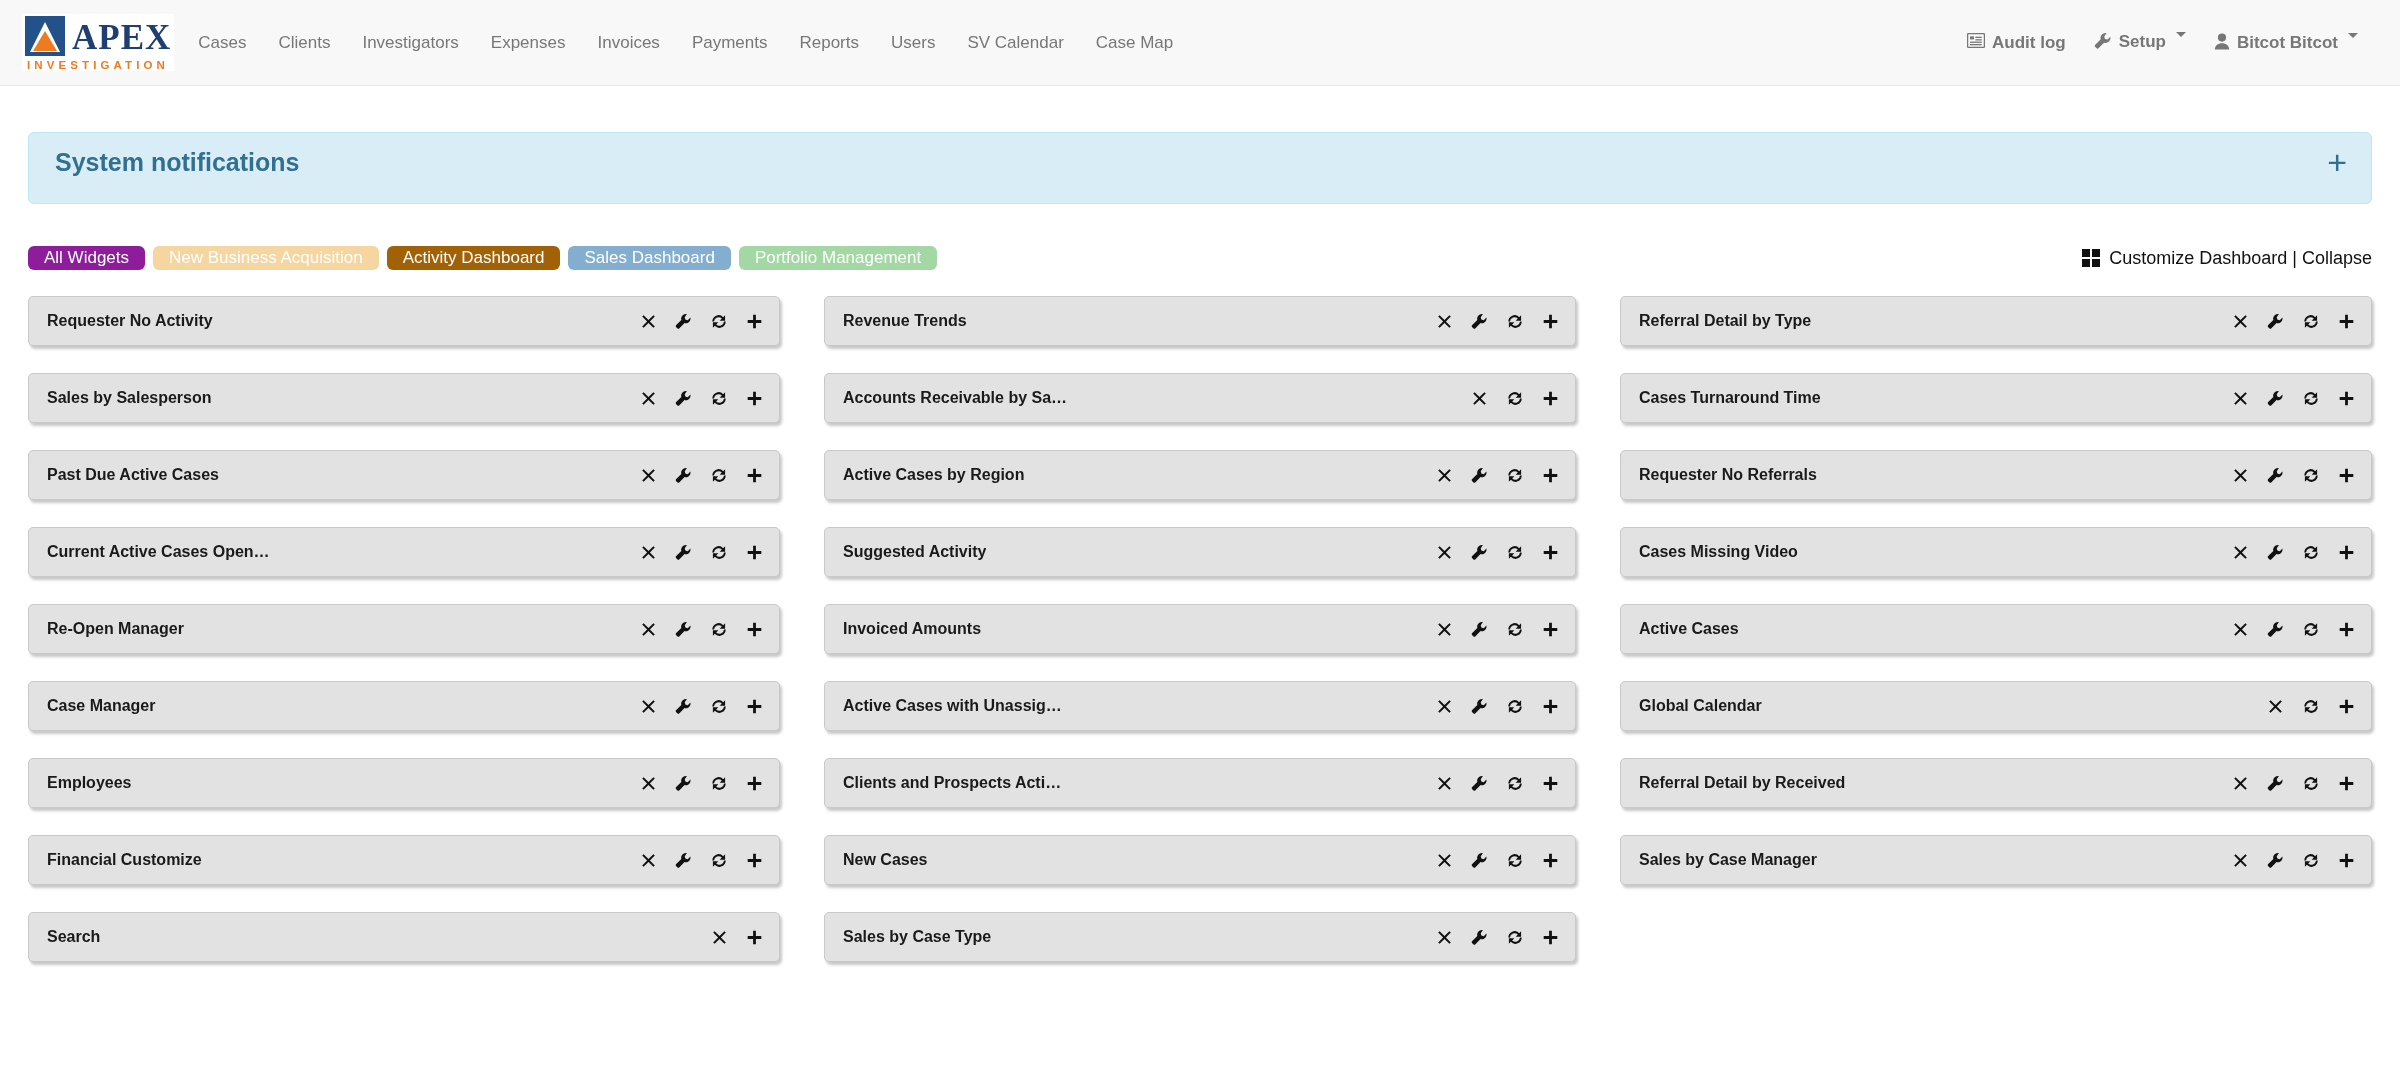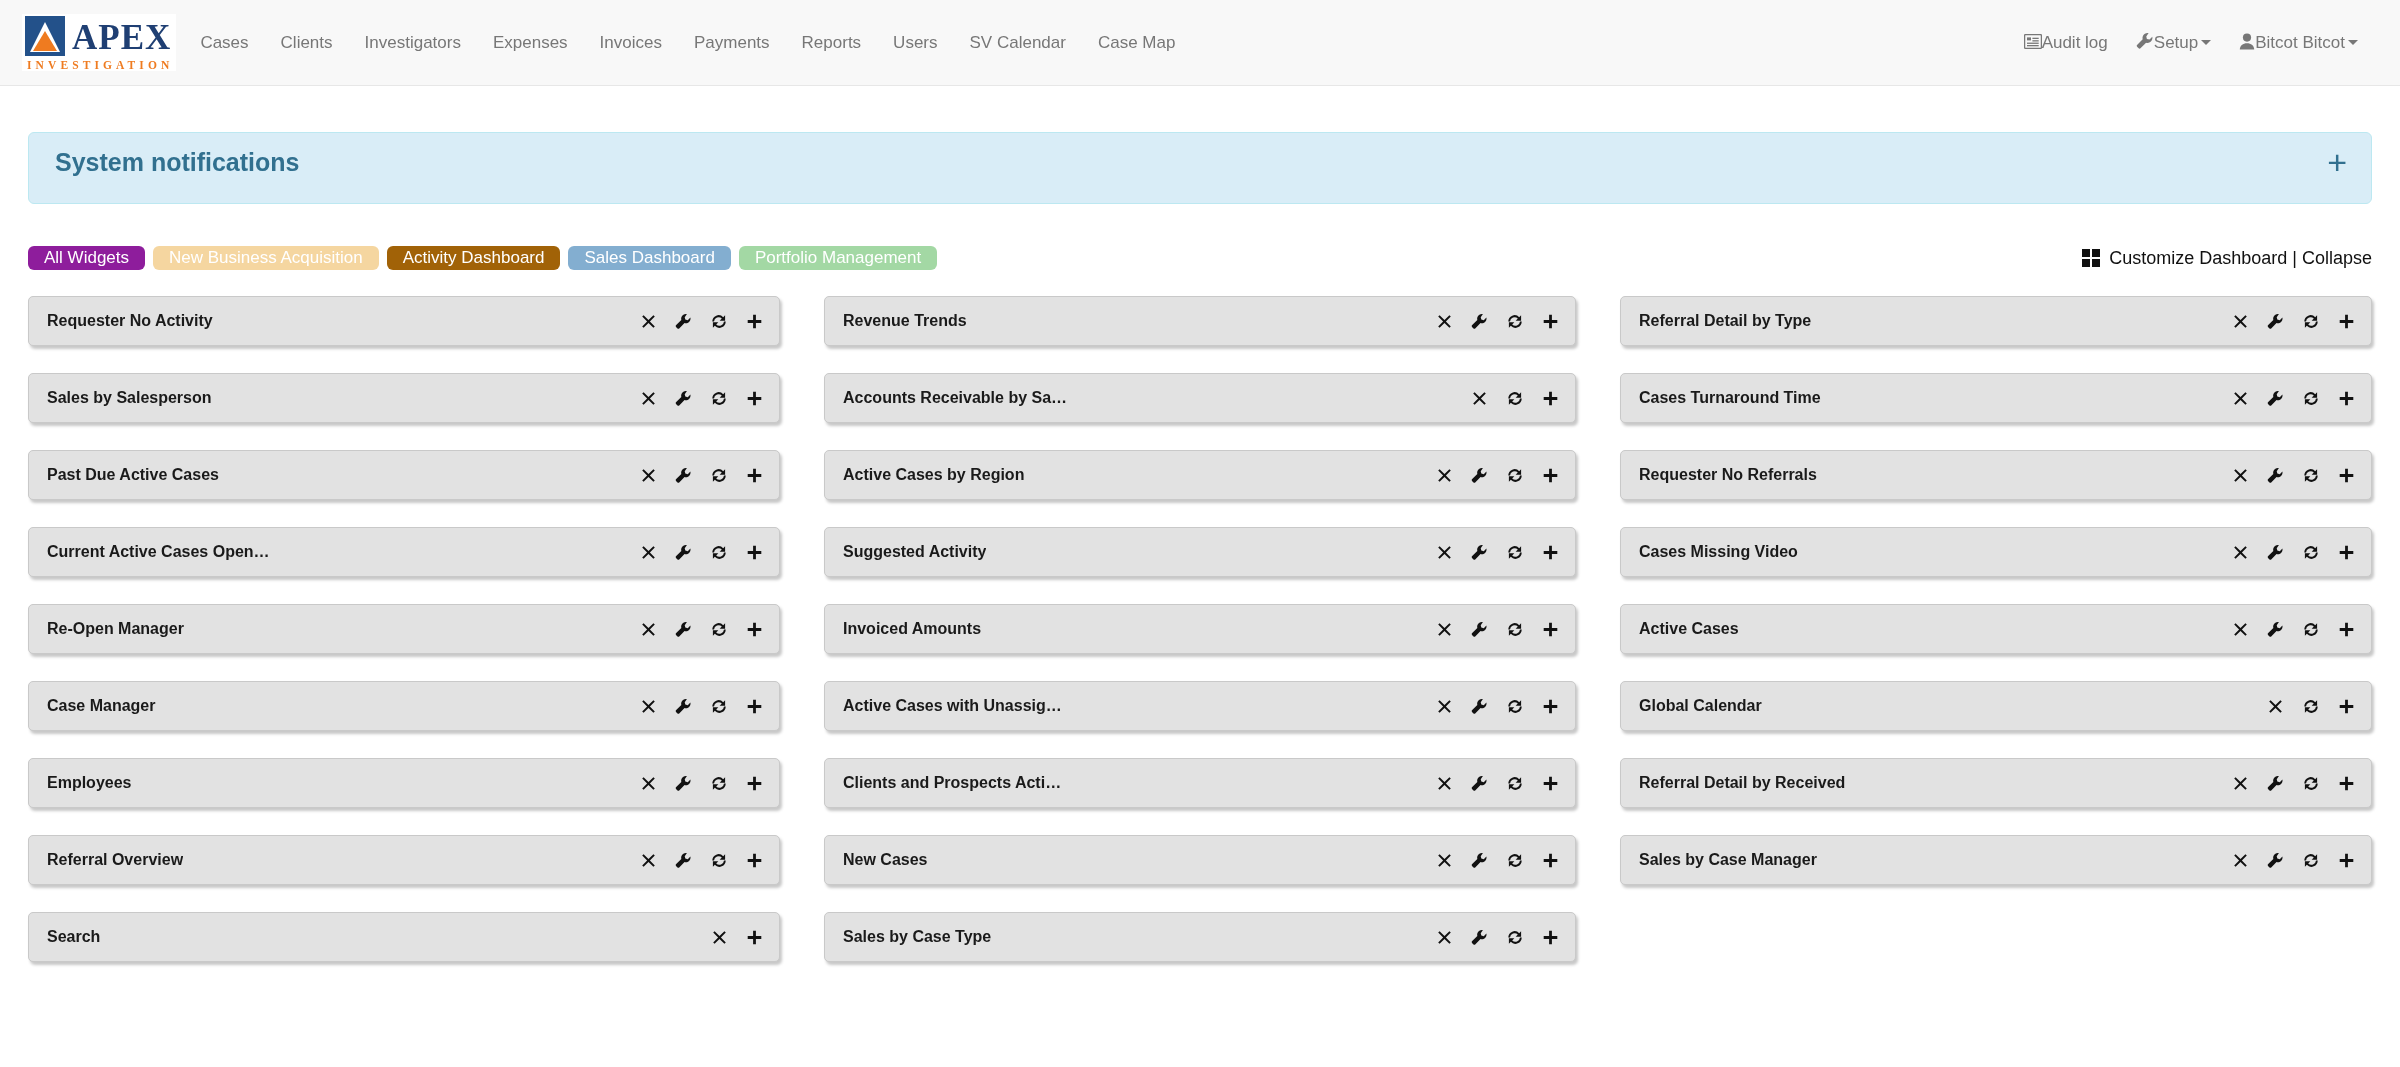--- a/index.html
+++ b/index.html
@@ -76,21 +76,20 @@
   }
   .logo-sub {
     font-size: 11.5px;
     font-weight: bold;
     letter-spacing: 4.1px;
     color: #ef7b20;
     margin-top: 3px;
     text-align: left;
     padding-left: 2px;
     white-space: nowrap;
-    font-family: Liberation Serif, serif;
   }
 
   .nav-links { display: flex; align-items: center; flex: 0 0 auto; }
   .nav-links a {
     color: #777777;
     text-decoration: none;
     font-size: 17px;
     padding: 16px 16px;
     line-height: 86px;
     white-space: nowrap;
@@ -101,22 +100,23 @@
     display: flex;
     align-items: center;
     flex: 0 0 auto;
   }
   .nav-right a {
     color: #777777;
     text-decoration: none;
     font-size: 17px;
     padding: 0 14px;
     display: flex;
-    align-items: center;
+    gap: 7px;
     white-space: nowrap;
+    font-weight: bold;
   }
   .caret {
     width: 0; height: 0;
     border-left: 5px solid transparent;
     border-right: 5px solid transparent;
     border-top: 5px solid #777777;
     margin-left: 3px;
   }
   .ic { display: inline-block; line-height: 1; }
 
@@ -565,21 +565,21 @@
             <span class="wa">
               <span>
                 <svg width="17" height="17" viewBox="0 0 17 17">
                   <path d="M7.1 1.7h2.8v5.4h5.4v2.8H9.9v5.4H7.1V9.9H1.7V7.1h5.4z" fill="#111"></path>
                 </svg>
               </span>
             </span>
           </div>
         </div>
         <div class="widget">
-          <div class="widget-title">Referral Overview</div>
+          <div class="widget-title">Financial Customize</div>
           <div class="widget-actions">
             <span class="wa">
               <span>
                 <svg width="17" height="17" viewBox="0 0 17 17">
                   <path d="M3.6 2.2 8.5 7.1l4.9-4.9 1.4 1.4L9.9 8.5l4.9 4.9-1.4 1.4-4.9-4.9-4.9 4.9-1.4-1.4 4.9-4.9L2.2 3.6z" fill="#111"></path>
                 </svg>
               </span>
             </span>
             <span class="wa">
               <span>

